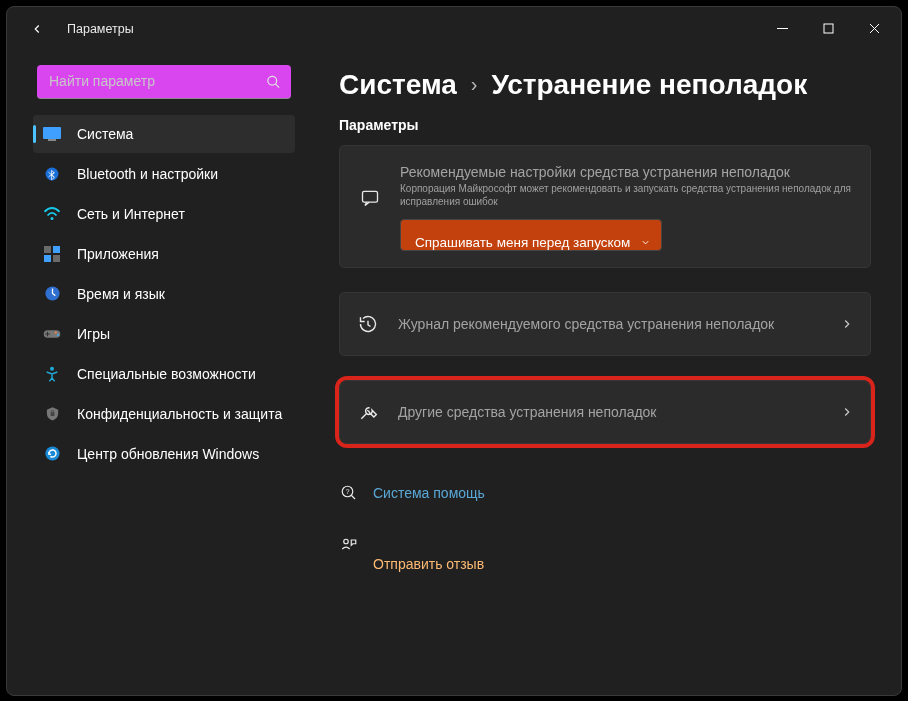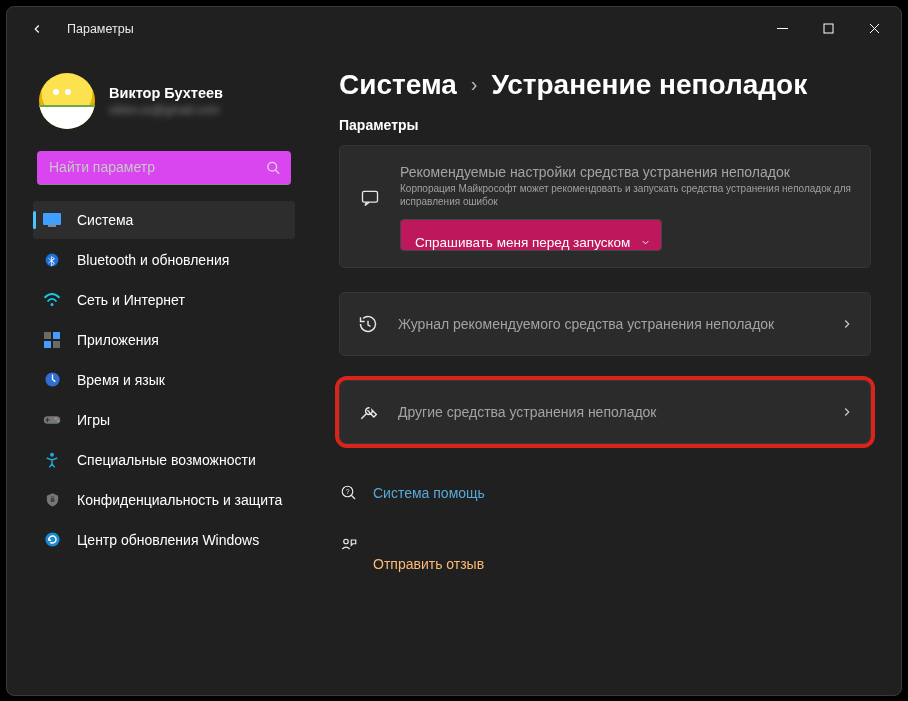--- a/index.html
+++ b/index.html
@@ -167,21 +167,21 @@
     width:24px; flex-shrink:0;
     display:flex; align-items:center; justify-content:center;
     color:#e8e8e8;
   }
   .card-body { flex:1; }
   .card-title { font-size:14px; color:#a3a3a3; }
   .card-sub { font-size:10px; color:#a0a0a0; line-height:1.35; margin-top:2px;}
   .dropdown {
     margin-top:10px;
     display:inline-flex; align-items:center;
-    background:#be185d;
+    background:#c2410c;
     border:1px solid #454545;
     border-radius:4px;
     height:32px;
     padding: 16px 10px 0 14px;
     font-size:13.5px;
     gap:10px;
   }
   .chevron-r {
     margin-left:auto;
     color:#ccc;
@@ -234,27 +234,20 @@
             <line x1="10" y1="1" x2="1" y2="10" stroke="#fff" stroke-width="1"></line>
           </svg>
       </div>
     </div>
   </div>
 
   <div class="content">
 
     <div class="sidebar">
 
-      <div class="profile">
-        <div class="avatar"></div>
-        <div>
-          <div class="profile-name">Виктор Бухтеев</div>
-          <div class="profile-email">viktor.xx@gmail.com</div>
-        </div>
-      </div>
 
       <div class="search">
         <input type="text" placeholder="Найти параметр" style="">
         <span class="search-ico">
           <svg width="15" height="15" viewBox="0 0 24 24" fill="none" stroke="currentColor" stroke-width="2">
               <circle cx="10" cy="10" r="7"></circle>
               <line x1="21" y1="21" x2="15" y2="15"></line>
             </svg>
         </span>
       </div>
@@ -269,21 +262,21 @@
           </span>
           <span>Система</span>
         </div>
         <div class="nav-item">
           <span class="nav-ico">
             <svg width="14" height="18" viewBox="0 0 24 24">
                 <circle cx="12" cy="12" r="11" fill="#1a6fd8"></circle>
                 <path d="M11 6l5 4-5 4 5 4-5 4V6z M6 9l10 8 M6 17l10-8" stroke="#fff" stroke-width="1.3" fill="none"></path>
               </svg>
           </span>
-          <span>Bluetooth и обновления</span>
+          <span>Bluetooth и настройки</span>
         </div>
         <div class="nav-item">
           <span class="nav-ico">
             <svg width="18" height="14" viewBox="0 0 24 18">
                 <path d="M2 6 Q12 -4 22 6" stroke="#17c8e8" stroke-width="2.5" fill="none"></path>
                 <path d="M6 11 Q12 4 18 11" stroke="#17c8e8" stroke-width="2.5" fill="none"></path>
                 <circle cx="12" cy="15" r="2" fill="#17c8e8"></circle>
               </svg>
           </span>
           <span>Сеть и Интернет</span>

